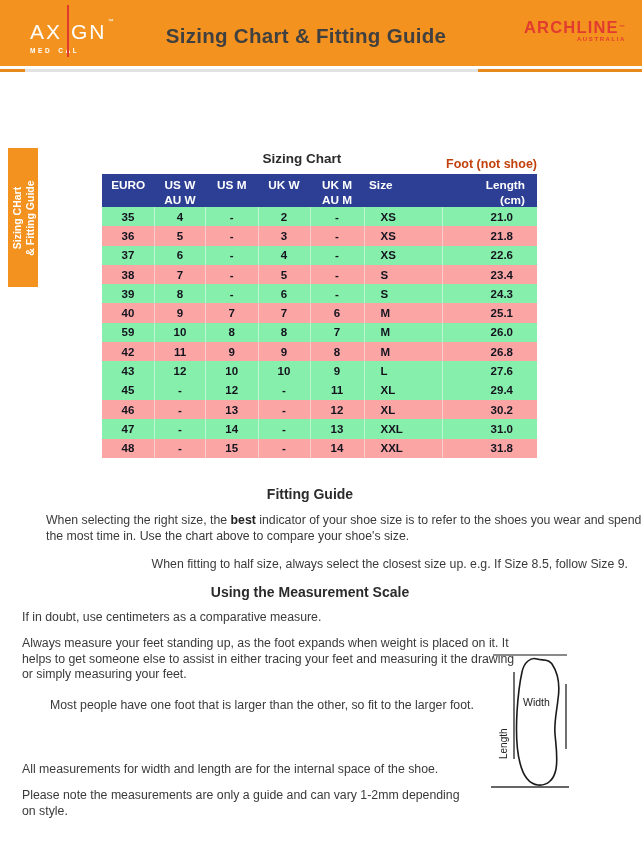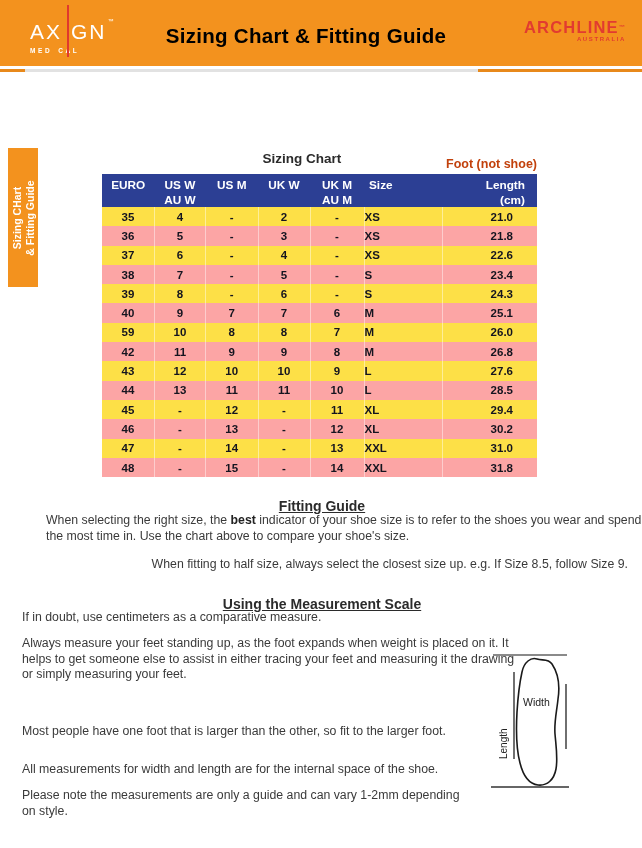--- a/index.html
+++ b/index.html
@@ -5,21 +5,21 @@
   html,body { margin:0; padding:0; background:#ffffff; }
   .page {
     position:relative; width:642px; height:848px; overflow:hidden;
     background:#ffffff; font-family:"Liberation Sans", sans-serif;
   }
 
   
   .banner { position:absolute; left:0; top:0; width:642px; height:66px; background:#F3921E; }
   .banner-title {
     position:absolute; left:0; top:24px; width:612px; margin:0;
-    text-align:center; color:#000000; font-size:20.5px; font-weight:700; letter-spacing:0.3px;
+    text-align:center; color:#404040; font-size:20.5px; font-weight:700; letter-spacing:0.3px;
   }
   .axign { position:absolute; left:30px; top:20px; width:95px; color:#ffffff; }
   .axign-name { position:relative; display:flex; align-items:flex-start; font-size:21px; font-weight:400; letter-spacing:2px; height:24px; }
   .i-gap { display:inline-block; width:9px; }
   .axign-bar { position:absolute; left:37px; top:-15px; width:2px; height:52px; background:#E0392E; }
   .axign-tm { font-size:6px; margin-left:1px; margin-top:-2px; }
   .axign-sub { display:flex; margin-top:3px; font-size:6.5px; font-weight:700; letter-spacing:2.6px; }
   .m-gap { display:inline-block; width:6px; }
   .archline { position:absolute; right:16px; top:19px; text-align:right; color:#E23B30; }
   .arch-name { font-size:16.5px; font-weight:700; letter-spacing:1.2px; line-height:16px; }
@@ -47,36 +47,36 @@
     font-weight:700; vertical-align:top; padding:4px 0 0 0; height:27px; box-sizing:border-box; text-align:center;
   }
   .size-table thead th .h2 { display:block; min-height:14px; }
   .size-table thead th.col5 { text-align:left; padding-left:5px; }
   .size-table thead th.col6 { text-align:right; padding-right:12px; }
   .size-table tbody td {
     font-size:11.5px; font-weight:700; color:#14141f; text-align:center;
     height:19.3px; padding:0; border-right:1px solid rgba(255,255,255,0.45); box-sizing:border-box;
   }
   .size-table tbody td:last-child { border-right:none; }
-  .size-table tbody td.col5 { text-align:left; }
+  .size-table tbody td.col5 { text-align:left; padding-left:16px; }
   .size-table tbody td.col6 { text-align:right; padding-right:24px; }
-  .size-table tbody tr.row-odd  td { background:#fde047; }
+  .size-table tbody tr.row-odd  td { background:#86efac; }
   .size-table tbody tr.row-even td { background:#fca5a5; }
 
   
-  .h-center { position:absolute; left:0; width:620px; margin:12px; text-align:center; font-size:14px; font-weight:700; color:#2b2b2b;text-decoration:underline; }
+  .h-center { position:absolute; left:0; width:620px; margin:0; text-align:center; font-size:14px; font-weight:700; color:#2b2b2b; }
   .body-text { position:absolute; left:22px; margin:0; font-size:12.3px; line-height:15.5px; color:#3a3a3a; }
   .body-text b { color:#222222; }
   .h-fitting   { top:486px; }
   .p-fit1      { top:513px; width:606px;margin-left:24px; }
   .p-fit2      { top:557px; width:606px;text-align:right; }
   .h-measure   { top:584px; }
   .p-meas1     { top:610px; width:560px; }
   .p-meas2     { top:636px; width:500px; }
-  .p-meas3     { top:724px; width:460px; }
+  .p-meas3     { top:698px; width:460px;margin-left:28px; }
   .p-meas4     { top:762px; width:470px; }
   .p-meas5     { top:788px; width:440px; }
 
   
   .foot-diagram { position:absolute; left:487px; top:646px; width:154px; height:148px; }
   .foot-diagram text { font-family:"Liberation Sans", sans-serif; fill:#222222; }
 </style>
 </head>
 <body>
 
@@ -211,29 +211,20 @@
         </tr>
         <tr class="row-odd">
           <td class="col0">43</td>
           <td class="col1">12</td>
           <td class="col2">10</td>
           <td class="col3">10</td>
           <td class="col4">9</td>
           <td class="col5">L</td>
           <td class="col6">27.6</td>
         </tr>
-        <tr class="row-even">
-          <td class="col0">44</td>
-          <td class="col1">13</td>
-          <td class="col2">11</td>
-          <td class="col3">11</td>
-          <td class="col4">10</td>
-          <td class="col5">L</td>
-          <td class="col6">28.5</td>
-        </tr>
         <tr class="row-odd">
           <td class="col0">45</td>
           <td class="col1">-</td>
           <td class="col2">12</td>
           <td class="col3">-</td>
           <td class="col4">11</td>
           <td class="col5">XL</td>
           <td class="col6">29.4</td>
         </tr>
         <tr class="row-even">

